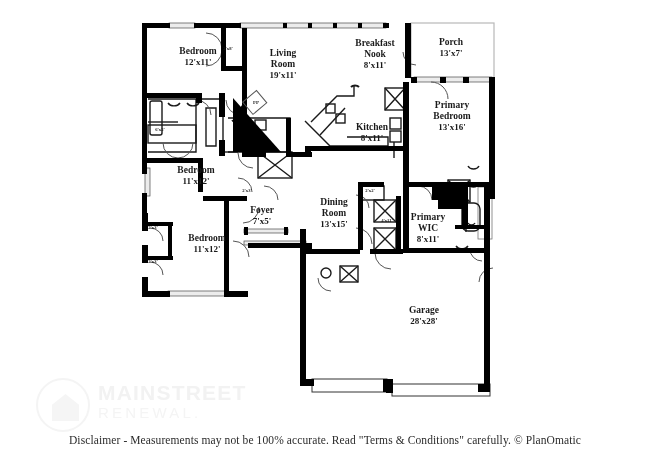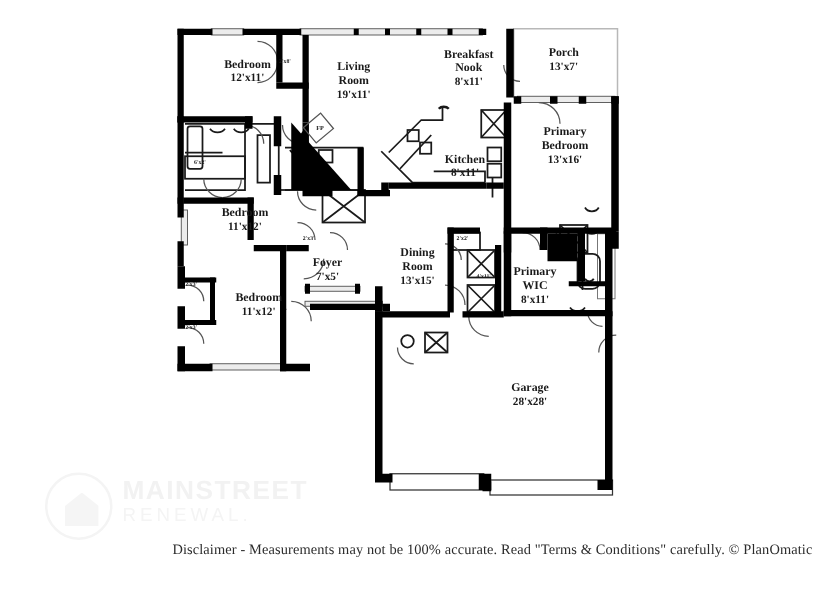--- a/index.html
+++ b/index.html
@@ -42,21 +42,21 @@
   }
   .wm-inner{
     position:absolute;left:14px;top:14px;
     width:27px;height:27px;
     background:#f5f5f5;
     clip-path:polygon(50% 0%,100% 40%,100% 100%,0% 100%,0% 40%);
   }
   .disclaimer{
     position:absolute;
     left:0;top:434px;width:650px;
-    text-align:right;
+    text-align:center;
     font-family:"Liberation Serif", serif;
     font-size:11.5px;
     color:#2b2b2b;
     letter-spacing:0.1px;
   }
 </style>
 </head>
 <body>
 
 <svg id="plan" viewBox="0 0 650 473" xmlns="http://www.w3.org/2000/svg">

